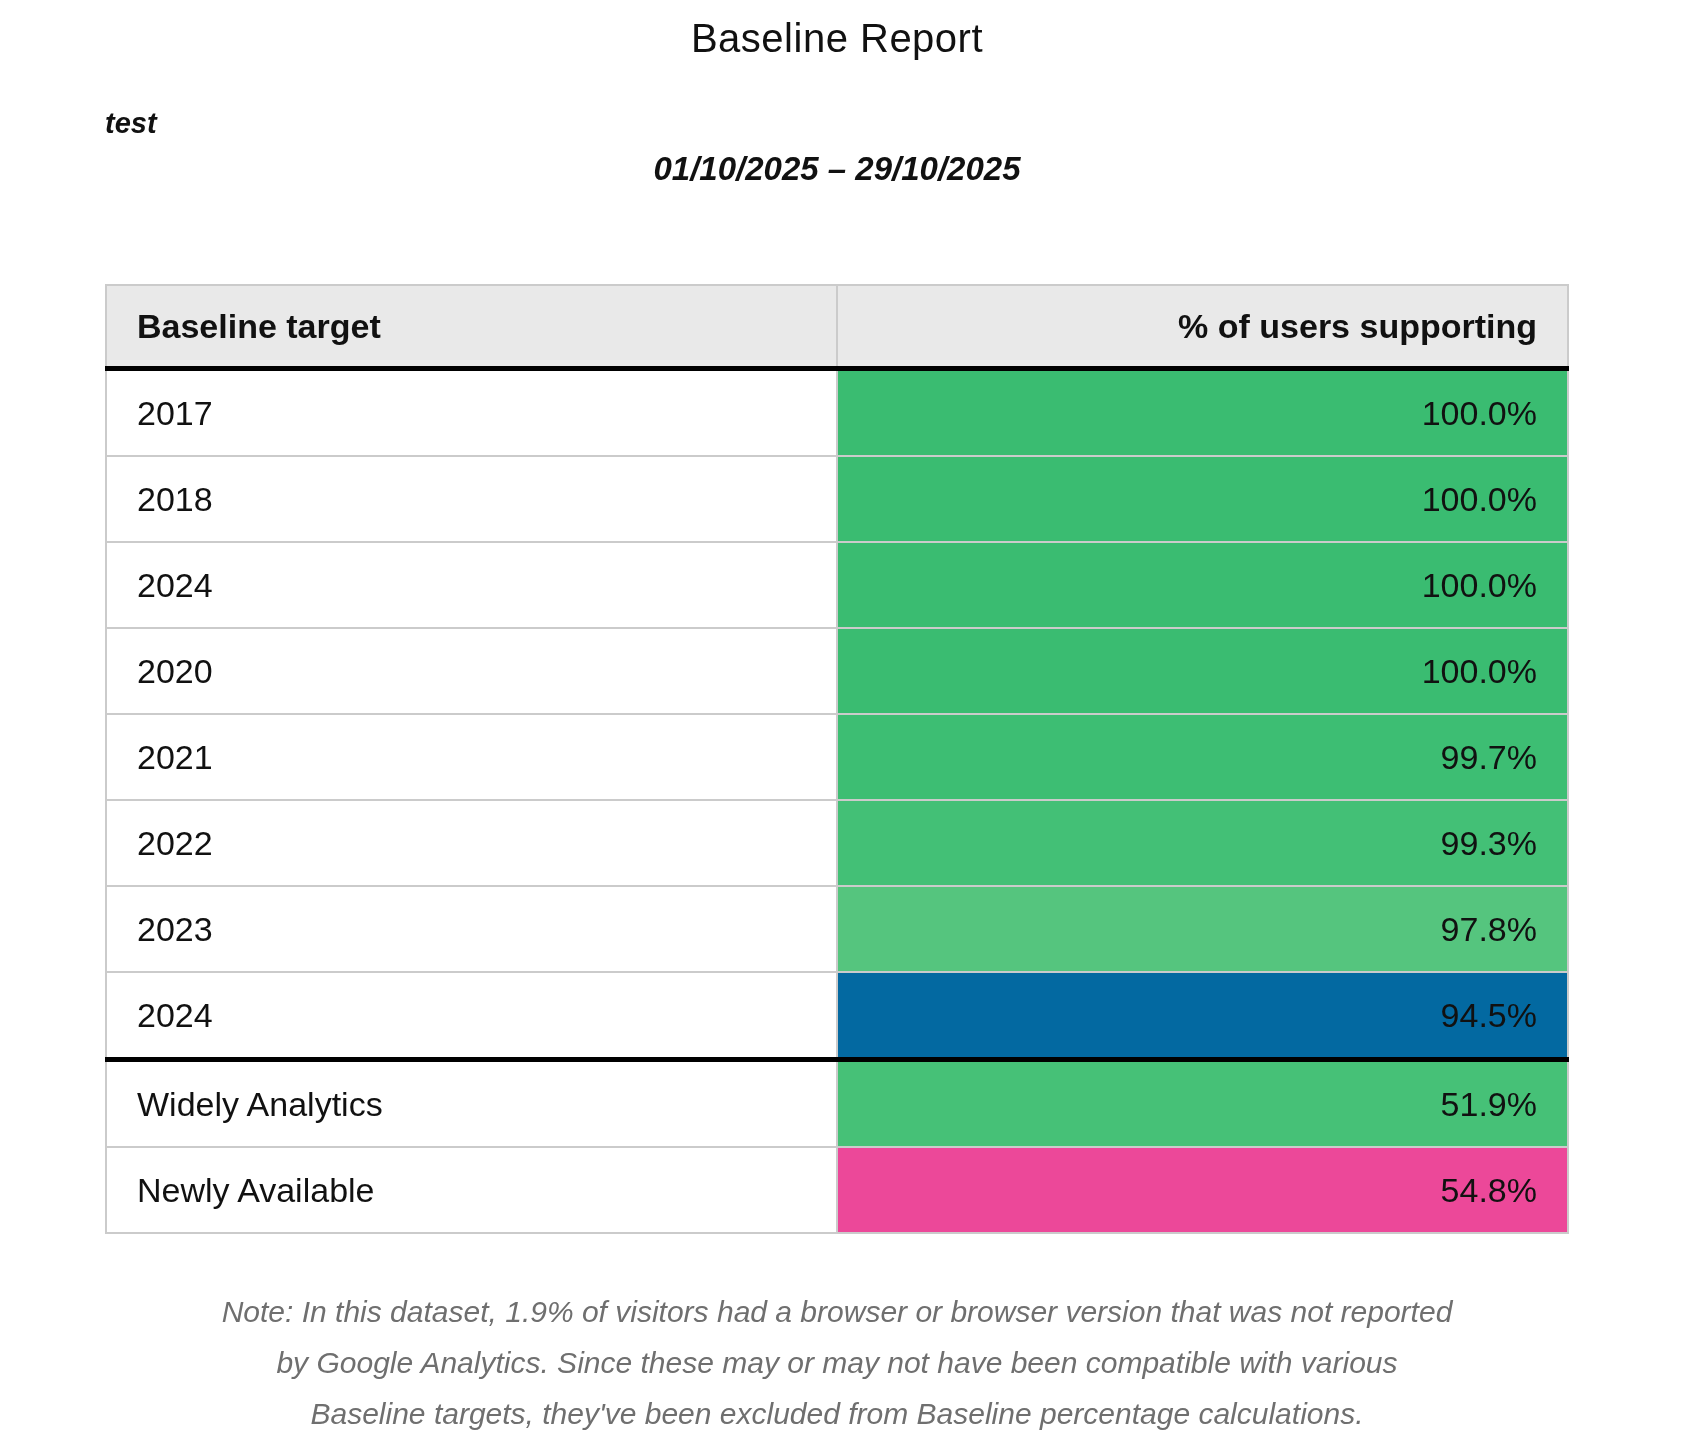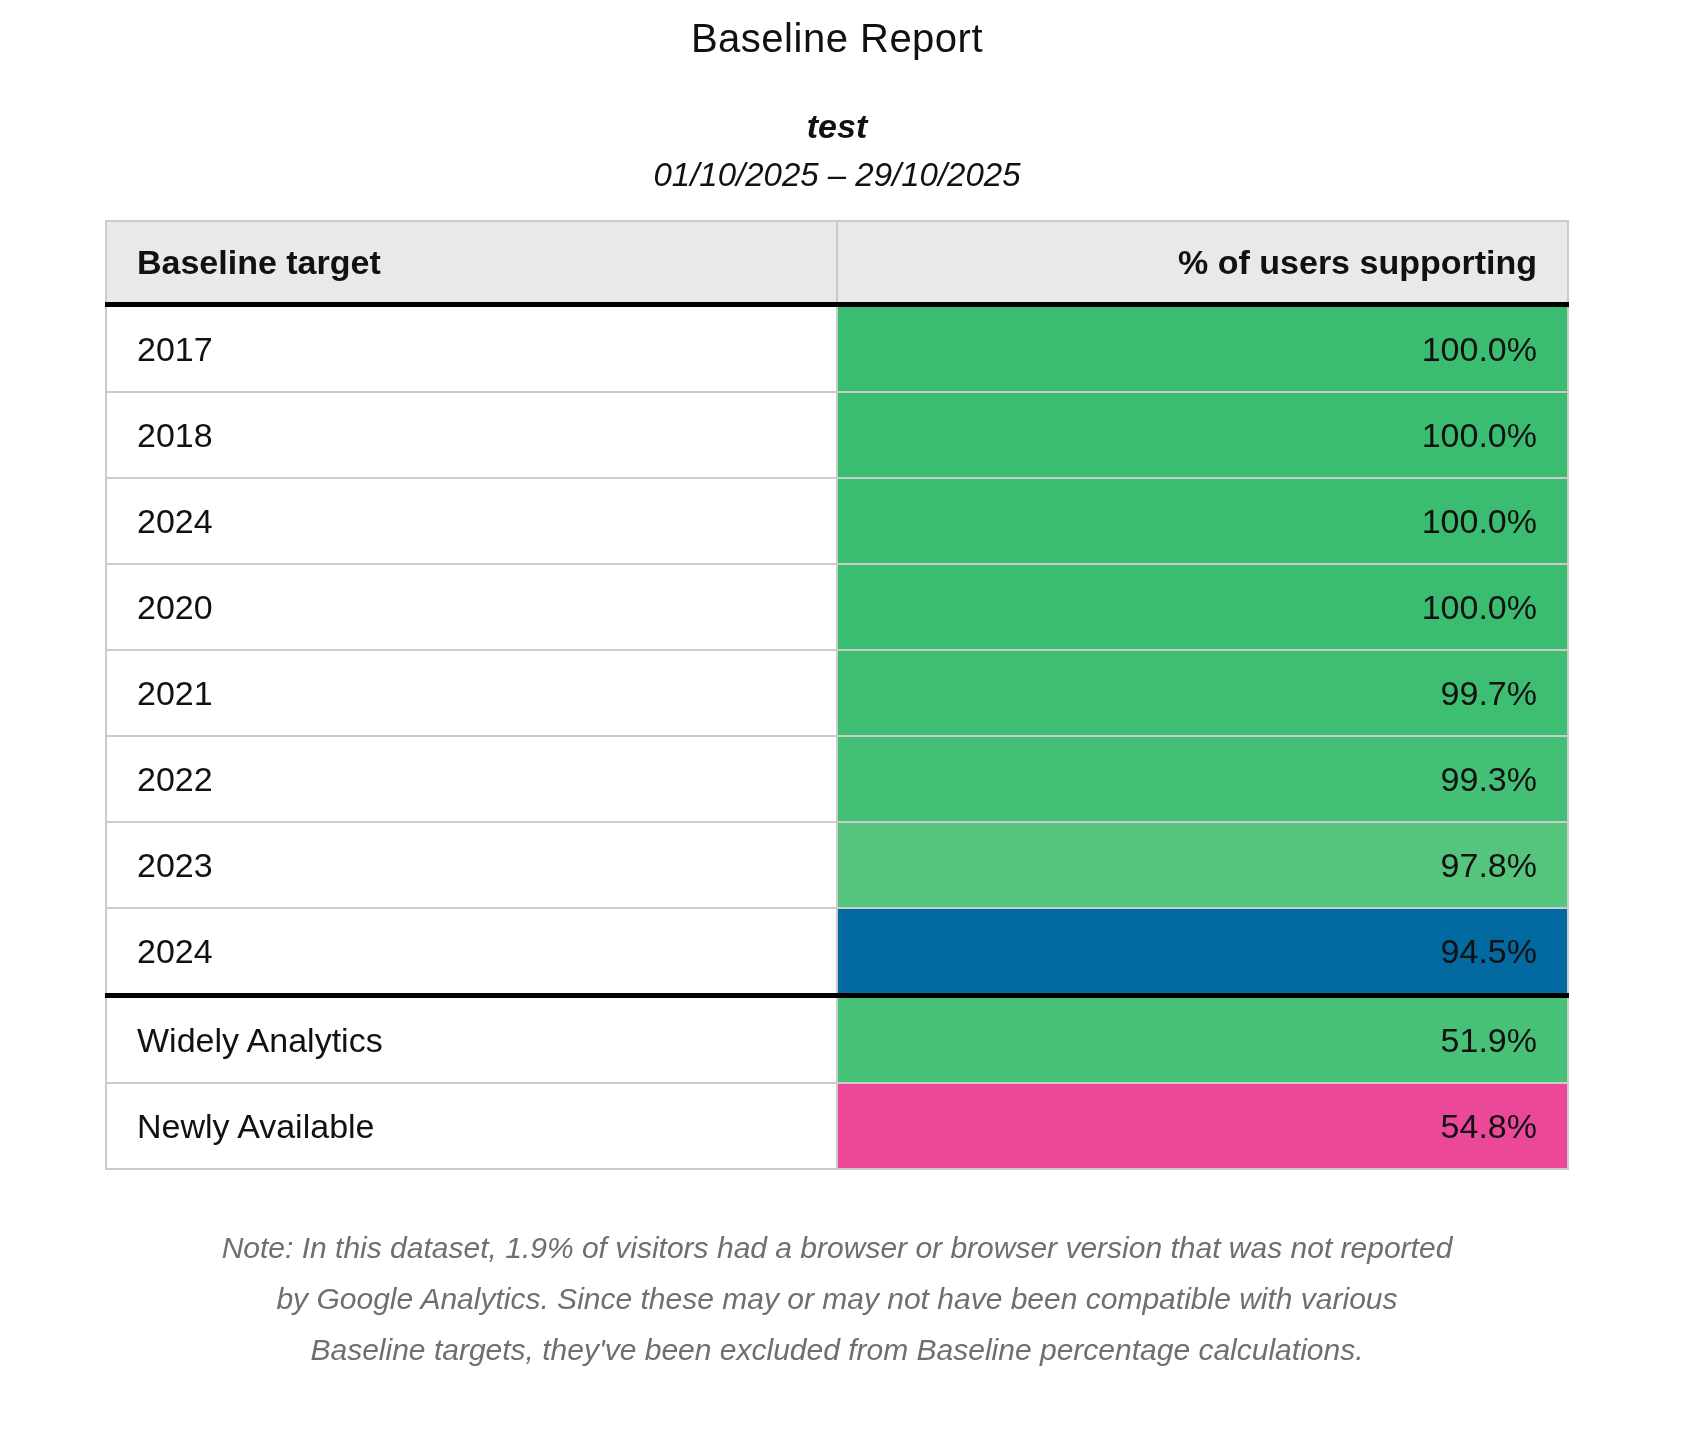--- a/index.html
+++ b/index.html
@@ -21,35 +21,36 @@
   .report-title {
     margin: 16px 0 0 0;
     text-align: center;
     font-size: 40px;
     font-weight: 400;
     letter-spacing: 0.5px;
     color: #111111;
   }
   .report-subtitle {
     margin: 46px 0 0 0;
-    text-align: center;
-    font-size: 34px;
+    text-align: left;
+    font-size: 29px;
     font-weight: 700;
     font-style: italic;
     color: #111111;
   }
   .report-daterange {
     margin: 10px 0 0 0;
     text-align: center;
     font-size: 33px;
     font-style: italic;
     color: #111111;
+    font-weight: bold;
   }
   table.baseline-table {
-    margin-top: 26px;
+    margin-top: 96px;
     width: 100%;
     border-collapse: collapse;
     table-layout: fixed;
   }
   .baseline-table th,
   .baseline-table td {
     border: 2px solid #cbcbcb;
     font-size: 34px;
     padding: 0 30px;
     height: 84px;

